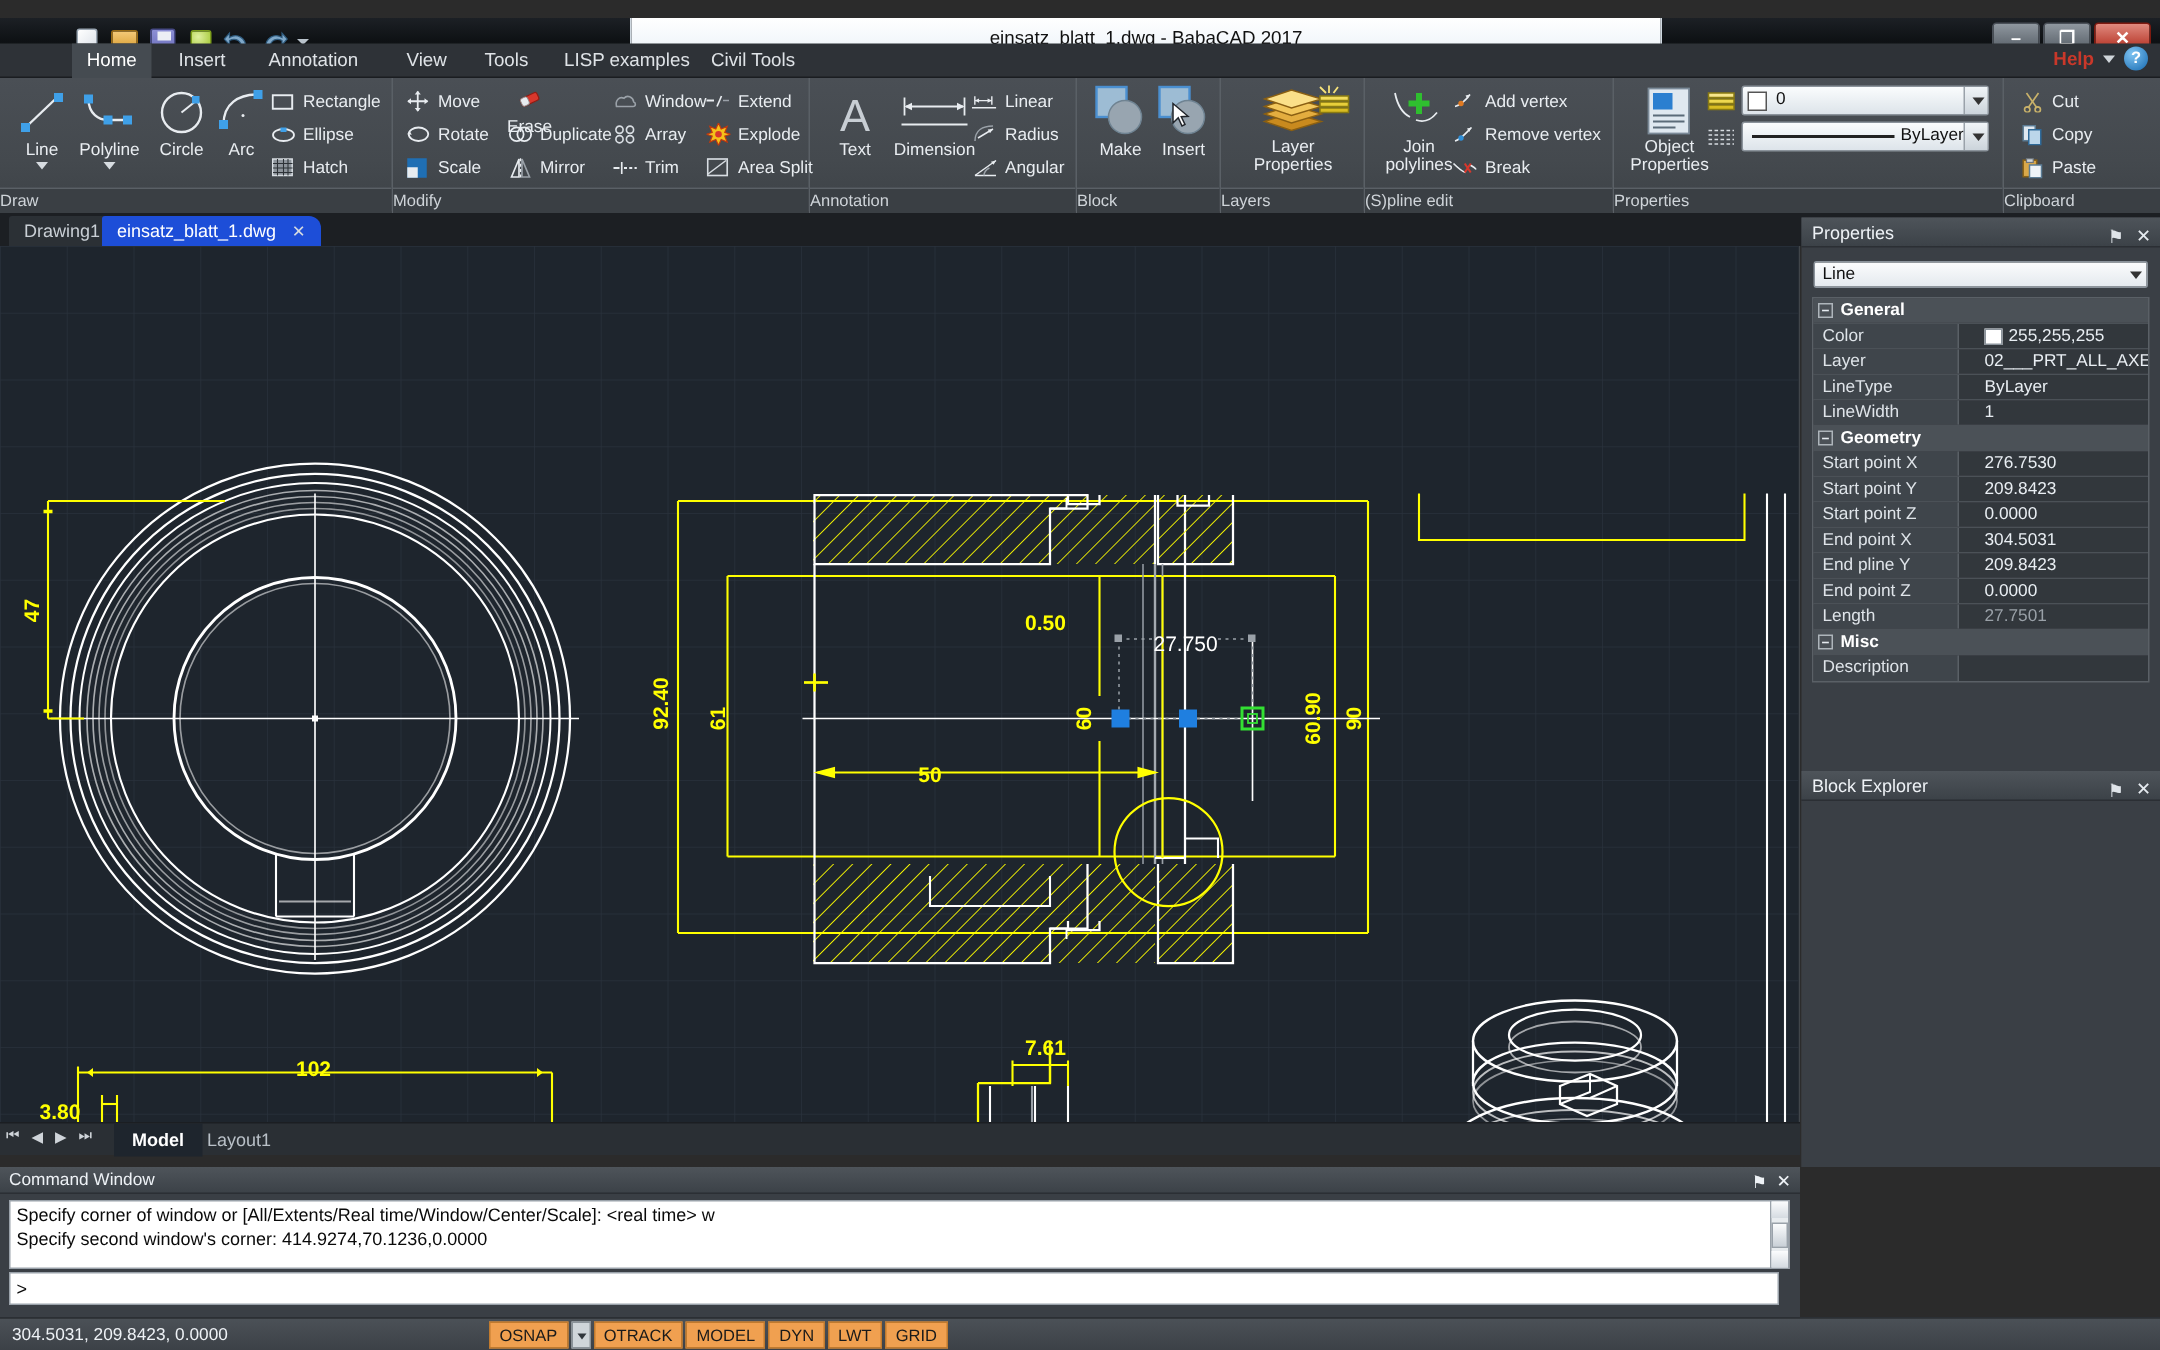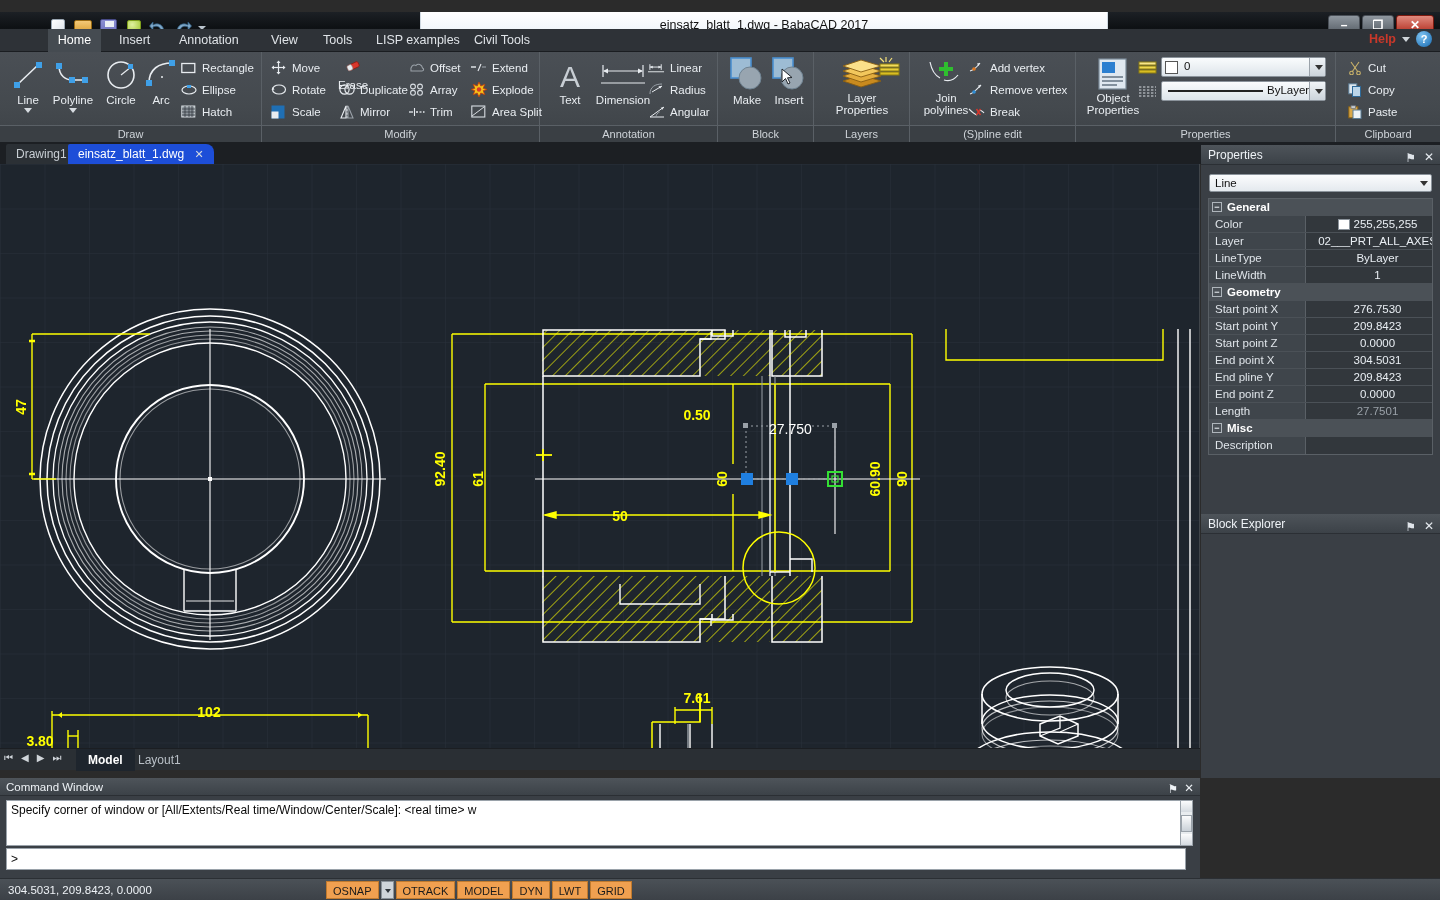--- a/index.html
+++ b/index.html
@@ -59,21 +59,21 @@
 
   
   .ribbon {
     position:absolute; left:0; top:52px; width:1440px; height:90px;
     background:linear-gradient(180deg,#4a4f55 0%, #44494e 62%, #3d4247 100%);
     border-bottom:1px solid #23272b;
   }
   .rpanel { position:absolute; top:0; height:90px; border-right:1px solid #5a6066; }
   .rpanel-title {
     position:absolute; bottom:0; left:0; width:100%; height:17px;
-    background:#3a3f44; color:#cfd4d9; font-size:11px; text-align:center; line-height:17px;
+    background:#3a3f44; color:#cfd4d9; font-size:11px; line-height:17px;
     border-top:1px solid #5a6066;
   }
   .big-btn { position:absolute; top:4px; width:46px; text-align:center; color:#e9edf1; font-size:11.5px; }
   .big-btn .glyph { height:38px; display:flex; align-items:center; justify-content:center; }
   .big-btn .lbl { line-height:12px; }
   .caret-dn { width:0;height:0;margin:2px auto 0;border-left:4px solid transparent;border-right:4px solid transparent;border-top:5px solid #d7dce1;}
   .sm-btn { position:absolute; height:21px; display:flex; align-items:center; gap:5px; color:#e9edf1; font-size:11.5px; white-space:nowrap; }
   .sm-btn .gi { width:17px; height:17px; flex:0 0 17px; display:flex; align-items:center; justify-content:center; }
 
   
@@ -109,21 +109,21 @@
   .grid-tbl { margin:0 7px; border:1px solid #5a6066; }
   .grow { display:flex; height:17px; border-bottom:1px solid #4b5157; }
   .grow:last-child { border-bottom:none; }
   .gcat { background:#4b5157; color:#ffffff; font-weight:bold; font-size:11.5px; width:100%;
           line-height:17px; padding-left:18px; position:relative;}
   .gcat .box { position:absolute; left:3px; top:3px; width:10px; height:10px; border:1px solid #aeb5bb; color:#e6ebf0;
                font-size:9px; line-height:8px; text-align:center; }
   .gk { width:97px; flex:0 0 97px; background:#3f454b; color:#dfe4e9; font-size:11.5px;
         line-height:17px; padding-left:6px; border-right:1px solid #5a6066; }
   .gv { flex:1; background:#32373c; color:#e9eef3; font-size:11.5px; line-height:17px; padding-left:17px;
-        display:flex; align-items:center; gap:4px; overflow:hidden; white-space:nowrap;justify-content:center;}
+        display:flex; align-items:center; gap:4px; overflow:hidden; white-space:nowrap;}
   .gv.dim { color:#9aa1a8; }
   .swatch { width:12px; height:11px; background:#ffffff; border:1px solid #8b939b; flex:0 0 12px; }
 
   
   .cmdwin { position:absolute; left:0; top:778px; width:1200px; height:100px; background:#3a3f45; }
   .cmd-hdr { height:18px; background:linear-gradient(180deg,#4e545a,#3c4248); color:#eef2f6;
              font-size:11.5px; line-height:18px; padding-left:6px; position:relative; border-bottom:1px solid #2b2f34;}
   .cmd-hdr .pin{position:absolute; right:22px; top:2px;}
   .cmd-hdr .cls{position:absolute; right:6px; top:1px;}
   .cmd-hist { position:absolute; left:6px; top:22px; width:1180px; height:46px;
@@ -350,21 +350,21 @@
           </span>
         <span>Mirror</span>
       </div>
 
       <div class="sm-btn" style="left:146px; top:5px;">
         <span class="gi">
             <svg width="16" height="12" viewBox="0 0 16 12">
               <path d="M2 9 C1 5 4 2 7 3.5 C9 1 13 2.5 13.5 6 C15 6.5 15 9 13 9 Z" fill="none" stroke="#9aa1a8" stroke-width="1.1"></path>
             </svg>
           </span>
-        <span>Offset</span>
+        <span>Window</span>
       </div>
       <div class="sm-btn" style="left:146px; top:27px;">
         <span class="gi">
             <svg width="15" height="13" viewBox="0 0 15 13">
               <g fill="none" stroke="#d8dde2" stroke-width="1.1">
                 <circle cx="4" cy="3.5" r="2.4"></circle>
                 <circle cx="11" cy="3.5" r="2.4"></circle>
                 <circle cx="4" cy="9.8" r="2.4"></circle>
                 <circle cx="11" cy="9.8" r="2.4"></circle>
               </g>
@@ -1056,20 +1056,21 @@
   </div>
 
   <div class="cmdwin">
     <div class="cmd-hdr">
       <span>Command Window</span>
       <span class="pin">⚑</span>
       <span class="cls">✕</span>
     </div>
     <div class="cmd-hist">
       <div>Specify corner of window or [All/Extents/Real time/Window/Center/Scale]: &lt;real time&gt; w</div>
+      <div>Specify second window's corner: 414.9274,70.1236,0.0000</div>
     </div>
     <div class="cmd-scroll">
       <div class="up"></div>
       <div class="th"></div>
       <div class="dn"></div>
     </div>
     <div class="cmd-input">&gt;</div>
   </div>
 
   <div class="statusbar">

